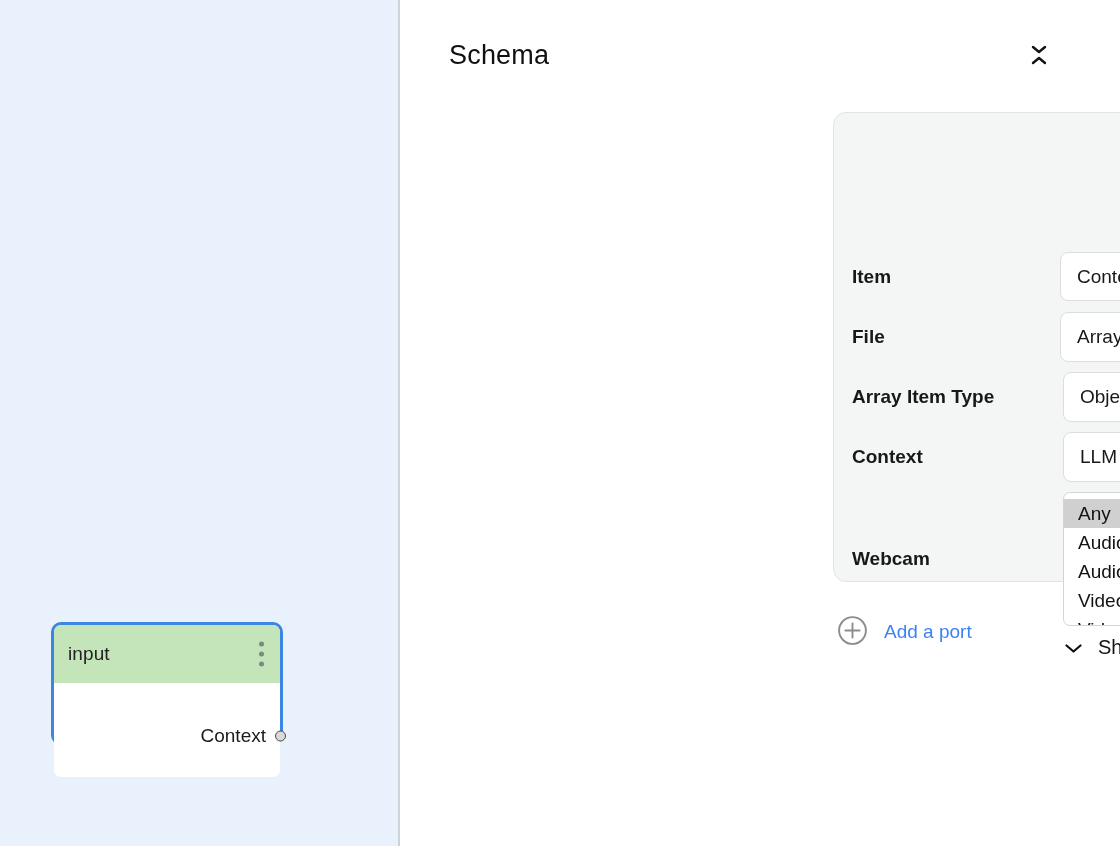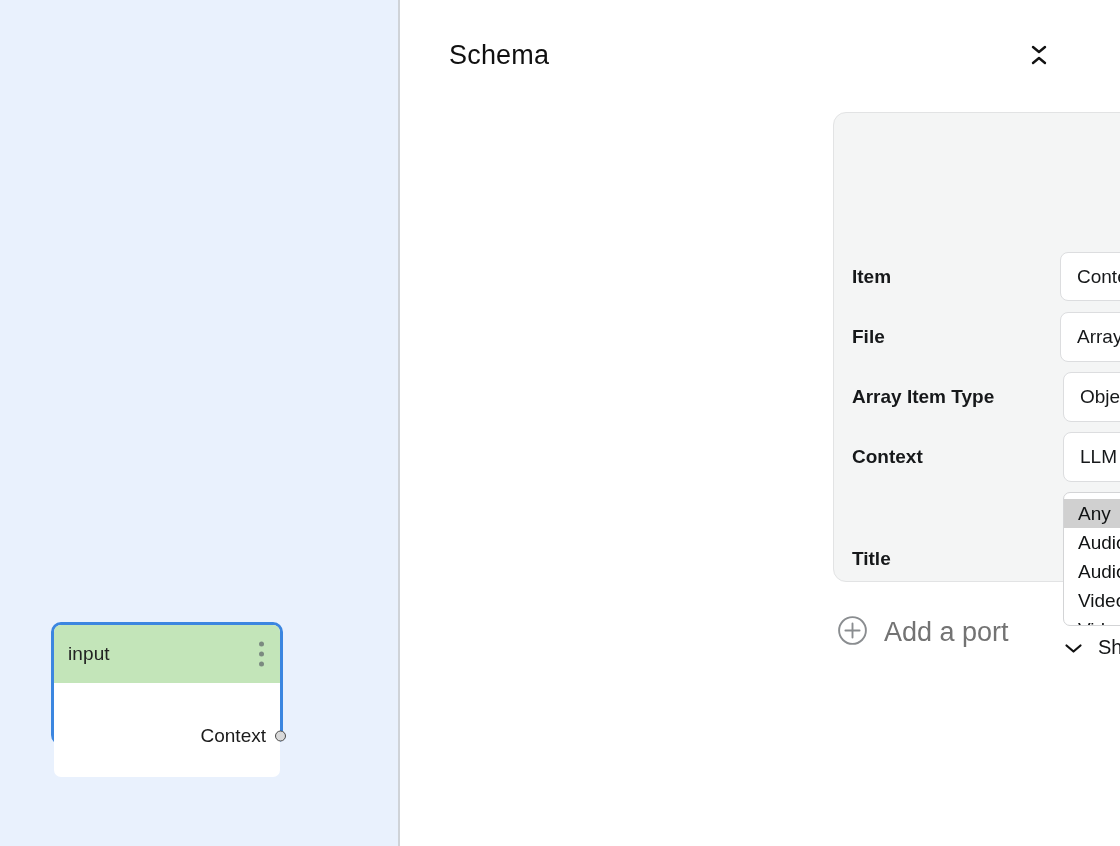--- a/index.html
+++ b/index.html
@@ -262,22 +262,22 @@
     align-items: center;
     gap: 16px;
     cursor: pointer;
     user-select: none;
     background: none;
     border: none;
     padding: 0;
     font-family: "Liberation Sans", sans-serif;
   }
   .add-port-label {
-    font-size: 27px;
-    color: #737373;
+    font-size: 19px;
+    color: #3b82f6;
   }
 </style>
 </head>
 <body>
 
 <div id="app">
 
   <div class="canvas">
     <div class="node">
       <div class="node-header">
@@ -328,21 +328,21 @@
           <span class="sel-value">Object</span>
 
         </div>
 
         <div class="f-label row-beh-label">Context</div>
         <div class="f-select row-beh-select">
           <span class="sel-value">LLM Content</span>
 
         </div>
 
-        <div class="f-label row-fmt-label">Title</div>
+        <div class="f-label row-fmt-label">Webcam</div>
         <div class="listbox-box">
           <div class="lb-option selected">Any</div>
           <div class="lb-option">Audio (File)</div>
           <div class="lb-option">Audio (Microphone)</div>
           <div class="lb-option">Video (File)</div>
           <div class="lb-option">Video (Webcam)</div>
 
         </div>
 
         <button class="show-more">

